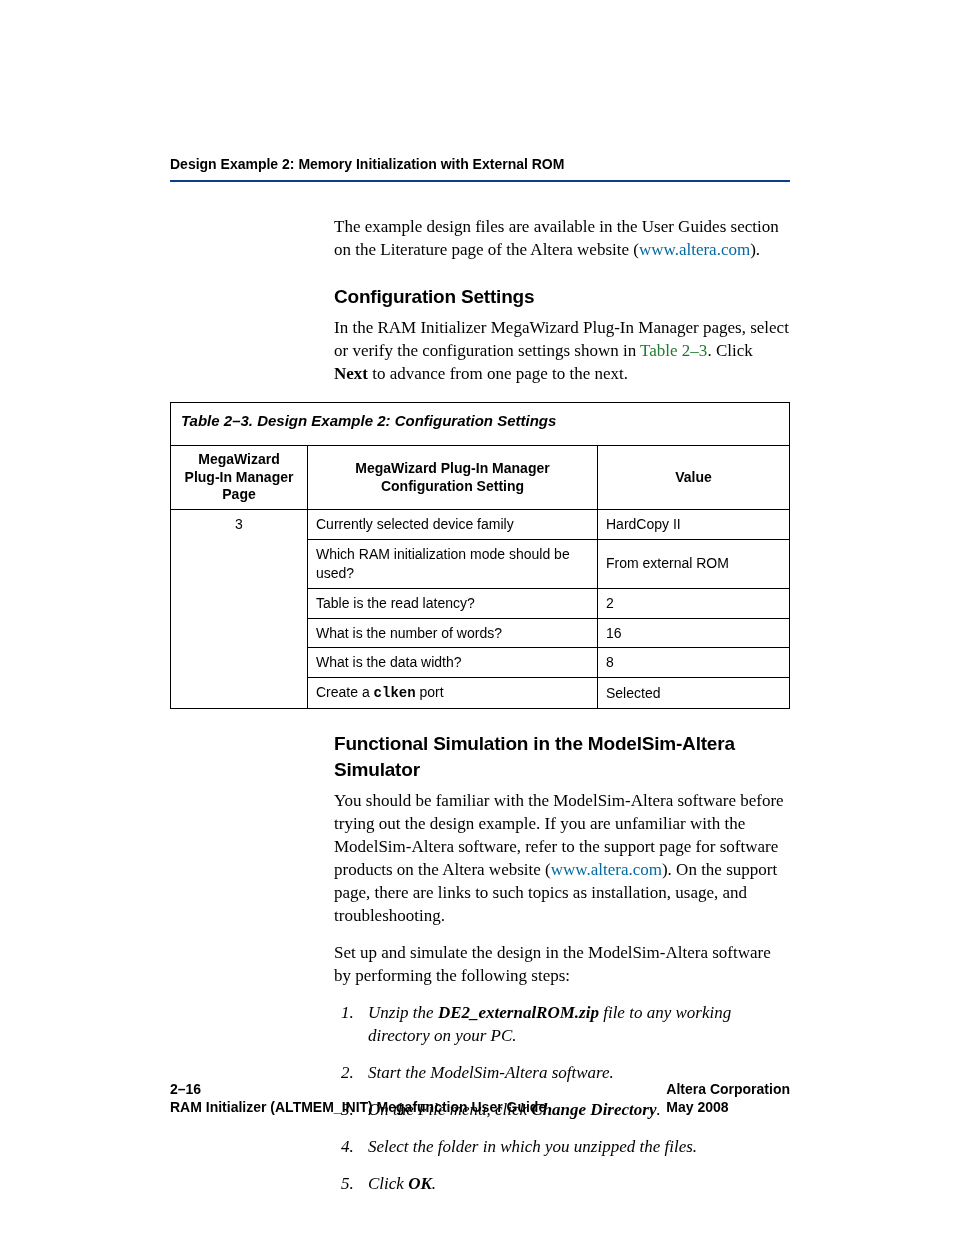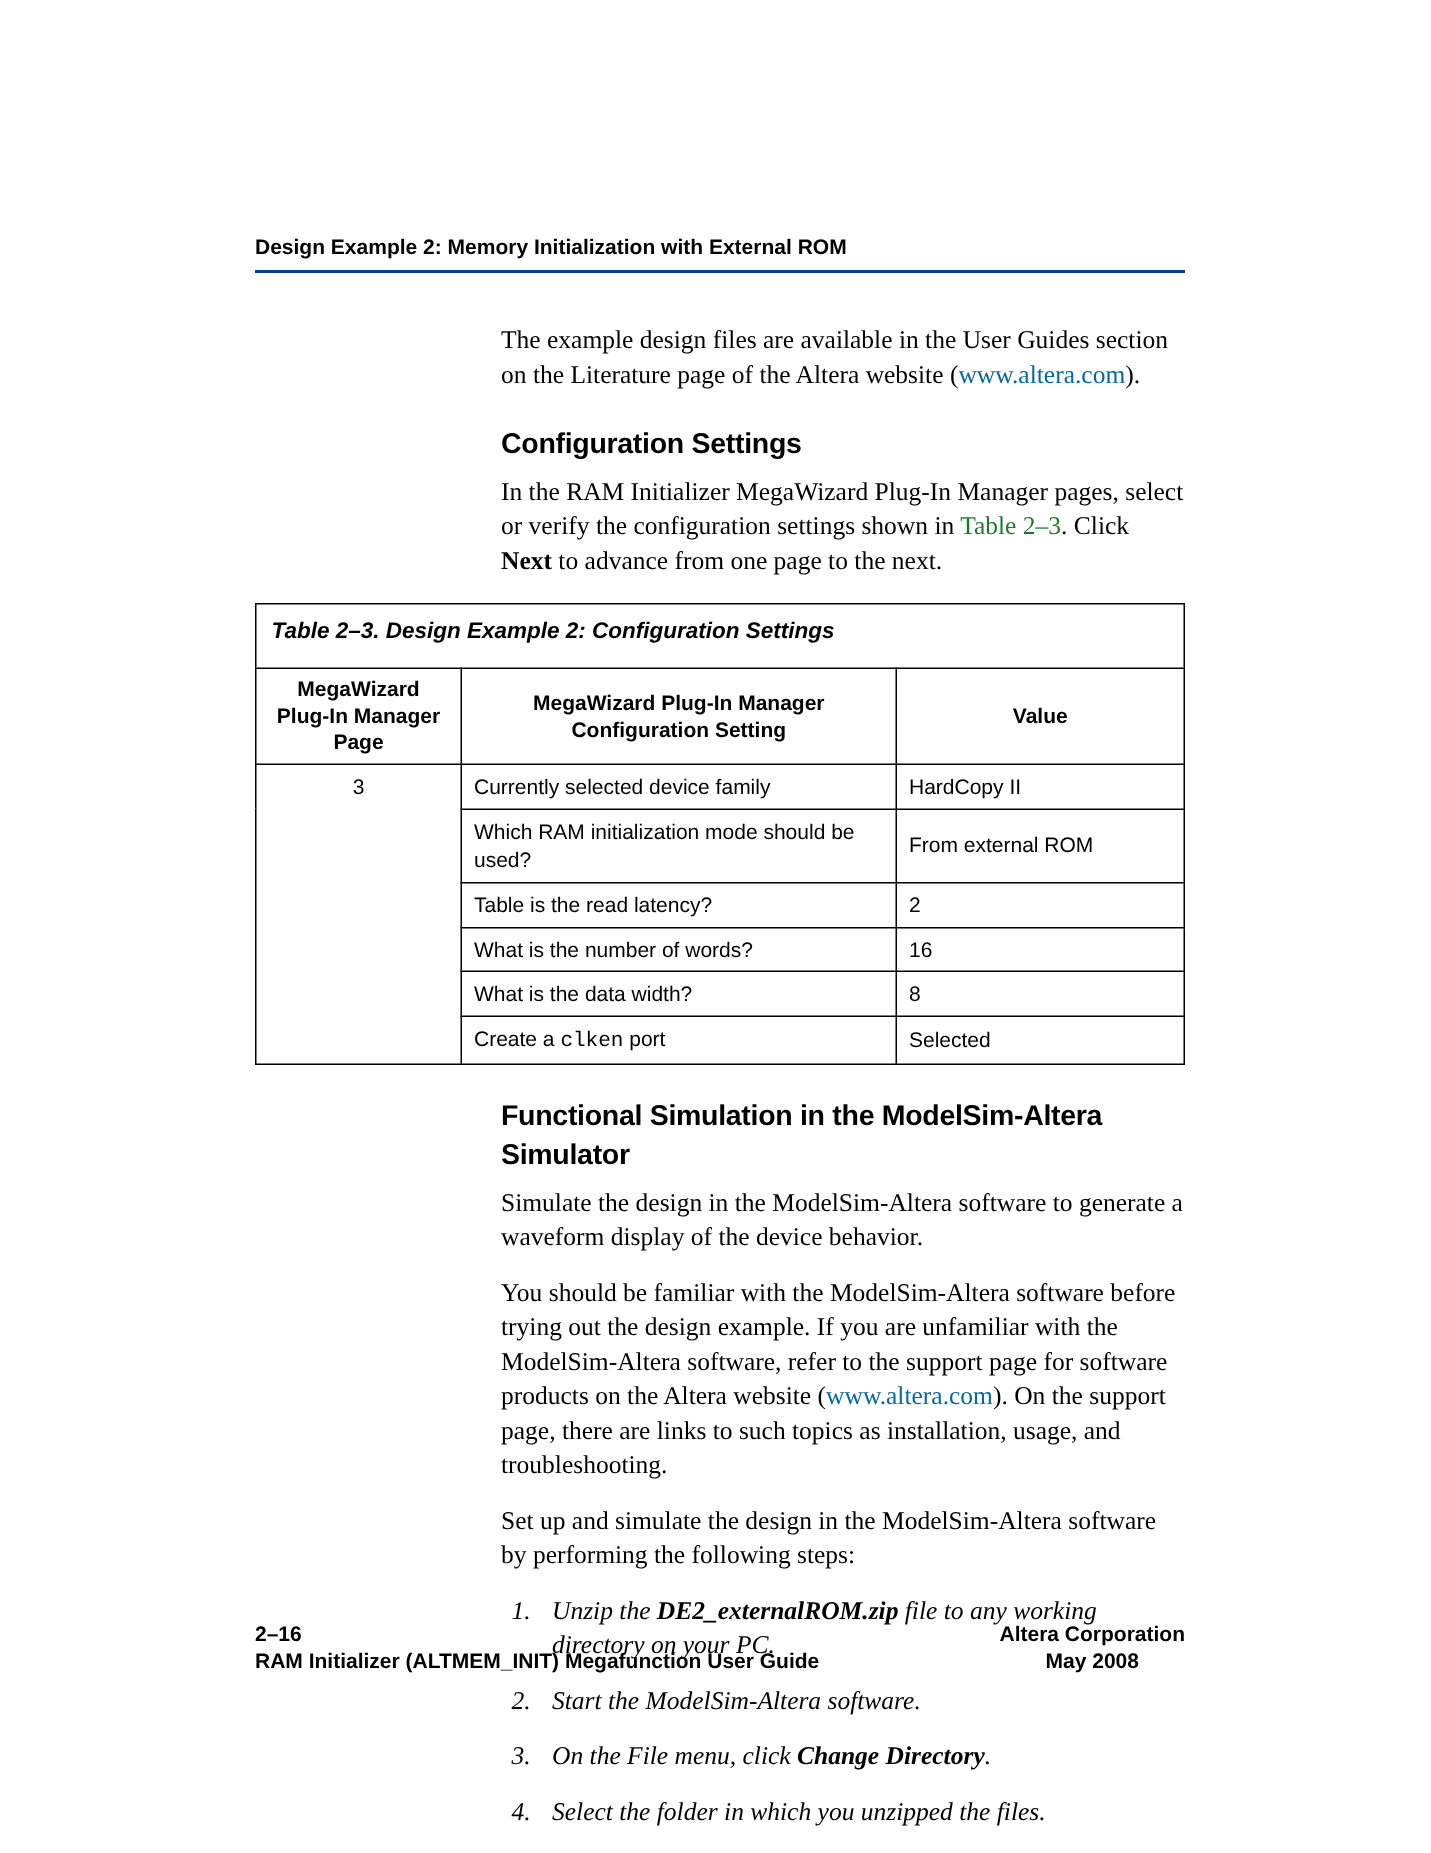--- a/index.html
+++ b/index.html
@@ -67,21 +67,21 @@
     vertical-align: middle;
   }
   table.cfg th {
     font-weight: bold;
     text-align: center;
     line-height: 1.25;
   }
   table.cfg th.col-page { width: 120px; }
   table.cfg th.col-val  { width: 175px; }
   table.cfg td.center { text-align: center; }
-  .mono { font-family: "Courier New", monospace; }
+  .mono { font-family: "Courier New", monospace; font-weight: bold; }
 
   ol.steps {
     margin: 0 0 0 0;
     padding-left: 24px;
   }
   ol.steps > li {
     padding-left: 10px;
     margin-bottom: 14px;
     font-style: italic;
   }
@@ -90,21 +90,21 @@
     position: absolute;
     left: 170px;
     width: 620px;
     top: 1080px;
     font-family: Arial, Helvetica, sans-serif;
     font-size: 14px;
     font-weight: bold;
     line-height: 1.3;
   }
   .footer .left  { float: left; }
-  .footer .right { float: right; text-align: center; }
+  .footer .right { float: right; text-align: left; }
 </style>
 </head>
 <body>
 
 <div class="page">
 
   <div class="running-head">Design Example 2: Memory Initialization with External ROM</div>
 
   <div class="body-col">
     <p>
@@ -154,21 +154,20 @@
           <span>Create a </span><span class="mono">clken</span><span> port</span>
         </td>
         <td>Selected</td>
       </tr>
     </tbody>
   </table>
 
   <div class="body-col">
     <div class="h2">Functional Simulation in the ModelSim-Altera Simulator</div>
 
-    <p>Simulate the design in the ModelSim-Altera software to generate a waveform display of the device behavior.</p>
 
     <p>
       <span>You should be familiar with the ModelSim-Altera software before trying out the design example. If you are unfamiliar with the ModelSim-Altera software, refer to the support page for software products on the Altera website (</span><a class="link" href="#">www.altera.com</a><span>). On the support page, there are links to such topics as installation, usage, and troubleshooting.</span>
     </p>
 
     <p>Set up and simulate the design in the ModelSim-Altera software by performing the following steps:</p>
 
     <ol class="steps">
       <li>
         <span>Unzip the </span><span class="bold">DE2_externalROM.zip</span><span> file to any working directory on your PC.</span>

